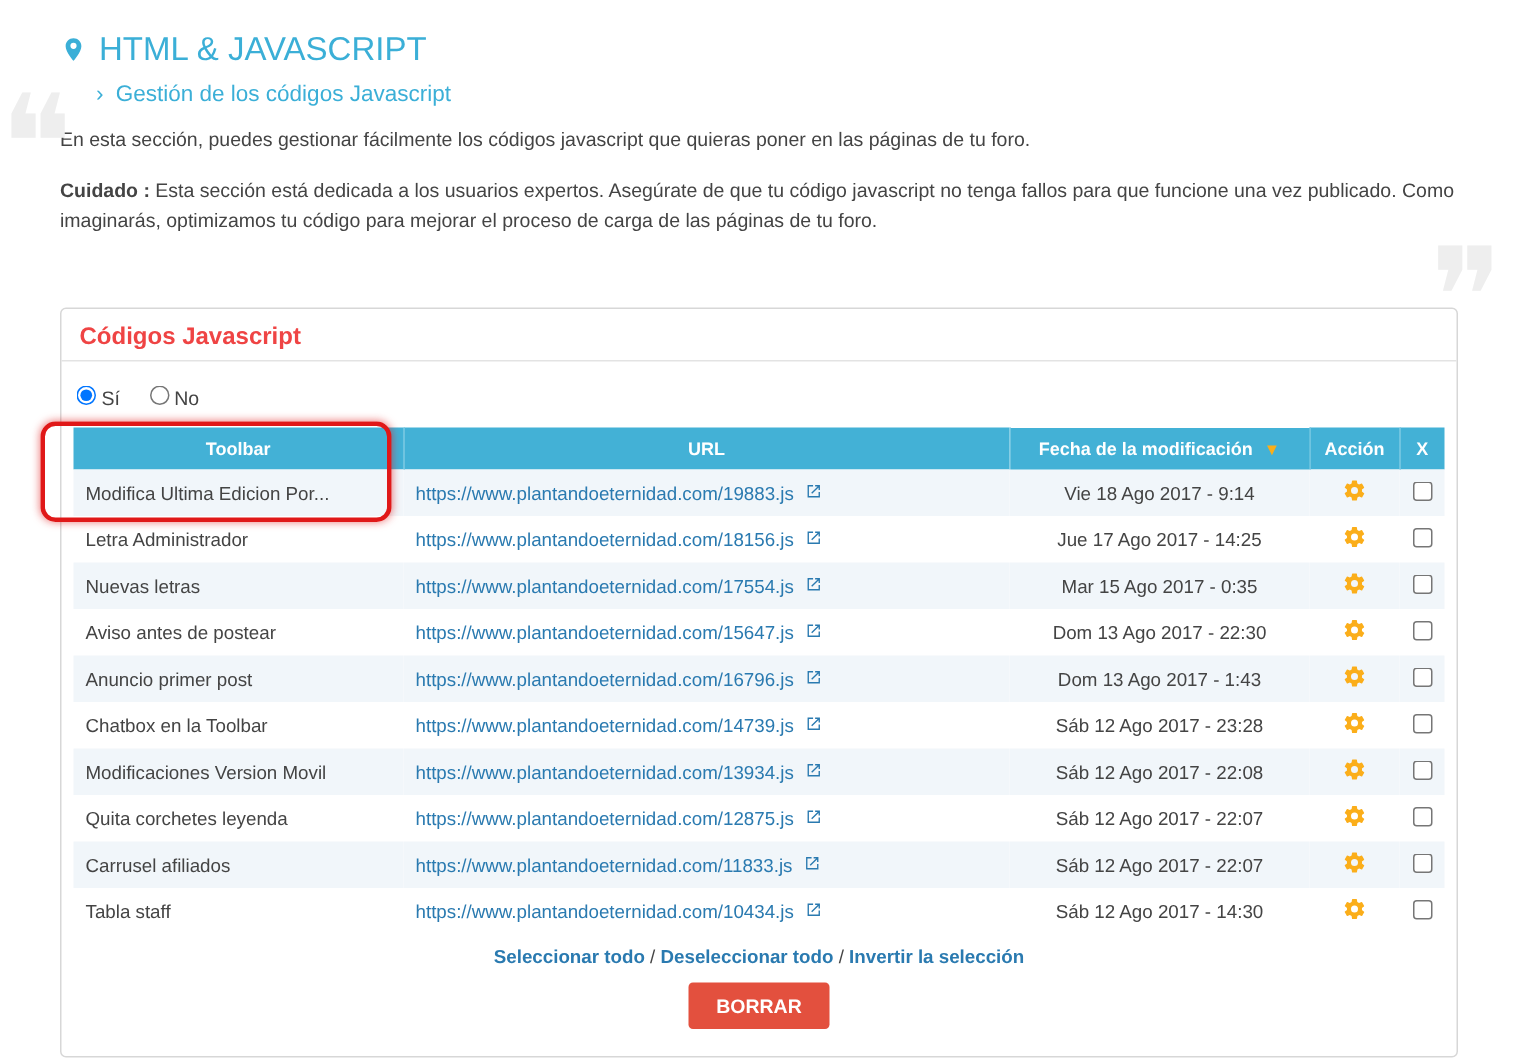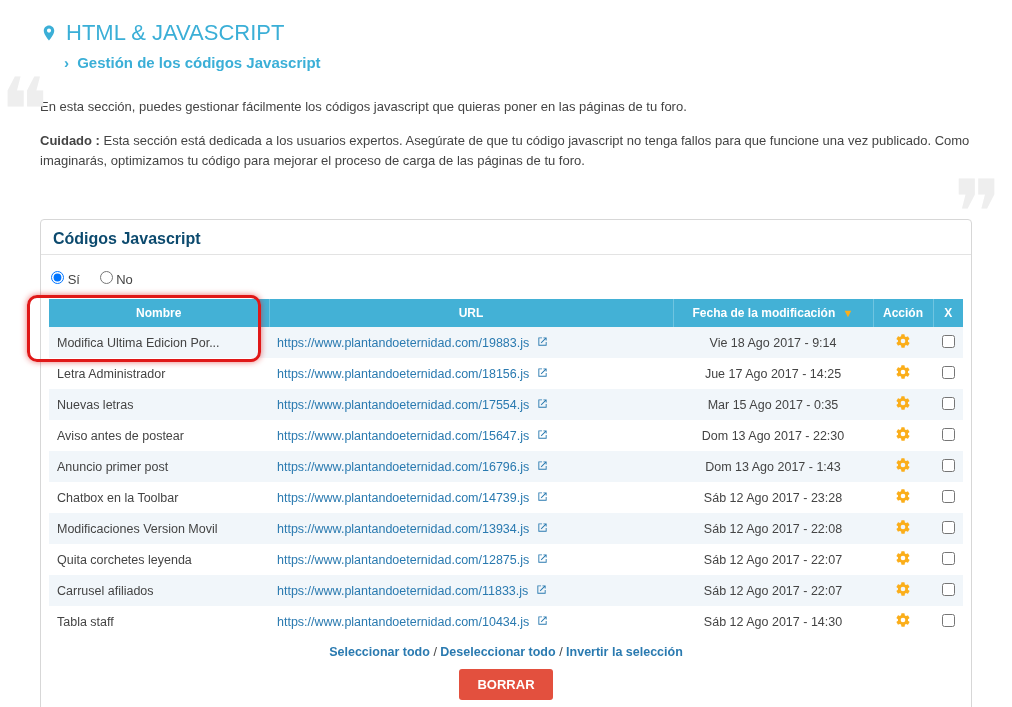--- a/index.html
+++ b/index.html
@@ -1,31 +1,31 @@
 <!DOCTYPE html>
 <html><head>
 <meta charset="utf-8">
 <style>
   * { box-sizing: border-box; margin: 0; padding: 0; }
   body { font-family: "Trebuchet MS", Verdana, Arial, sans-serif; font-size: 13px; color: #444; background: #fff; width: 1012px; }
   .wrap { padding: 20px 40px 40px 40px; }
 
   .page-title { color: #3bafd7; font-weight: normal; font-size: 22px; margin-bottom: 8px; display: flex; align-items: center; gap: 8px; }
   .page-title .pin-icon svg { width: 18px; height: 22px; }
-  .breadcrumb { color: #3bafd7; font-weight: bold; font-size: 15px; margin-left: 24px; margin-bottom: 26px; }
+  .breadcrumb { color: #3bafd7; font-weight: normal; font-size: 15px; margin-left: 24px; margin-bottom: 12px; }
   .breadcrumb .chev { margin-right: 4px; }
 
   .quote-block { position: relative; padding: 0 0 24px 0; margin-bottom: 10px; }
   .quote-block p { margin: 0 0 14px 0; line-height: 1.55; }
   .quote-block .q-open, .quote-block .q-close { position: absolute; font-size: 90px; font-family: Georgia, serif; color: #eeeeee; line-height: 1; user-select: none; }
   .quote-block .q-open { left: -40px; top: -30px; }
   .quote-block .q-close { right: -30px; bottom: -50px; }
 
   .panel { border: 1px solid #d7d7d7; border-radius: 4px; padding: 0; }
-  .panel-title { color: #0c4a6e; font-weight: bold; font-size: 16px; padding: 10px 12px 6px 12px; border-bottom: 1px solid #e3e3e3; }
+  .panel-title { color: #ef4444; font-weight: bold; font-size: 16px; padding: 10px 12px 6px 12px; border-bottom: 1px solid #e3e3e3; }
   .panel-body { padding: 10px 8px 14px 8px; }
 
   .activate-row { display: flex; align-items: center; gap: 20px; margin: 6px 2px 12px 2px; }
   .activate-row .lbl { max-width: 260px; line-height: 1.4; }
   .radio-group label { margin-right: 16px; cursor: pointer; margin-top: 16px; }
   .btn-green { background: #63b93a; color: #fff; border: none; border-radius: 3px; padding: 8px 14px; font-weight: bold; cursor: pointer; font-size: 13px; }
   .btn-red { background: #e3503e; color: #fff; border: none; border-radius: 3px; padding: 8px 18px; font-weight: bold; cursor: pointer; font-size: 13px; }
 
   table.js-table { width: 100%; border-collapse: collapse; }
   table.js-table thead th { background: #43b1d6; color: #fff; font-weight: bold; font-size: 12px; padding: 7px 6px; text-align: center; border-right: 1px solid #6fc4e0; }
@@ -100,21 +100,21 @@
             <input type="radio" name="act" style="">
             <span>No</span>
           </label>
         </div>
       </div>
 
       <div style="position:relative;">
         <table class="js-table">
           <thead>
             <tr>
-              <th class="col-name">Nombre</th>
+              <th class="col-name">Toolbar</th>
               <th>URL</th>
               <th class="col-date sorted">
                 <span>Fecha de la modificación</span>
                 <span class="sort-arrow">▼</span>
               </th>
               <th class="col-action">Acción</th>
               <th class="col-x">X</th>
             </tr>
           </thead>
           <tbody id="js-rows">

